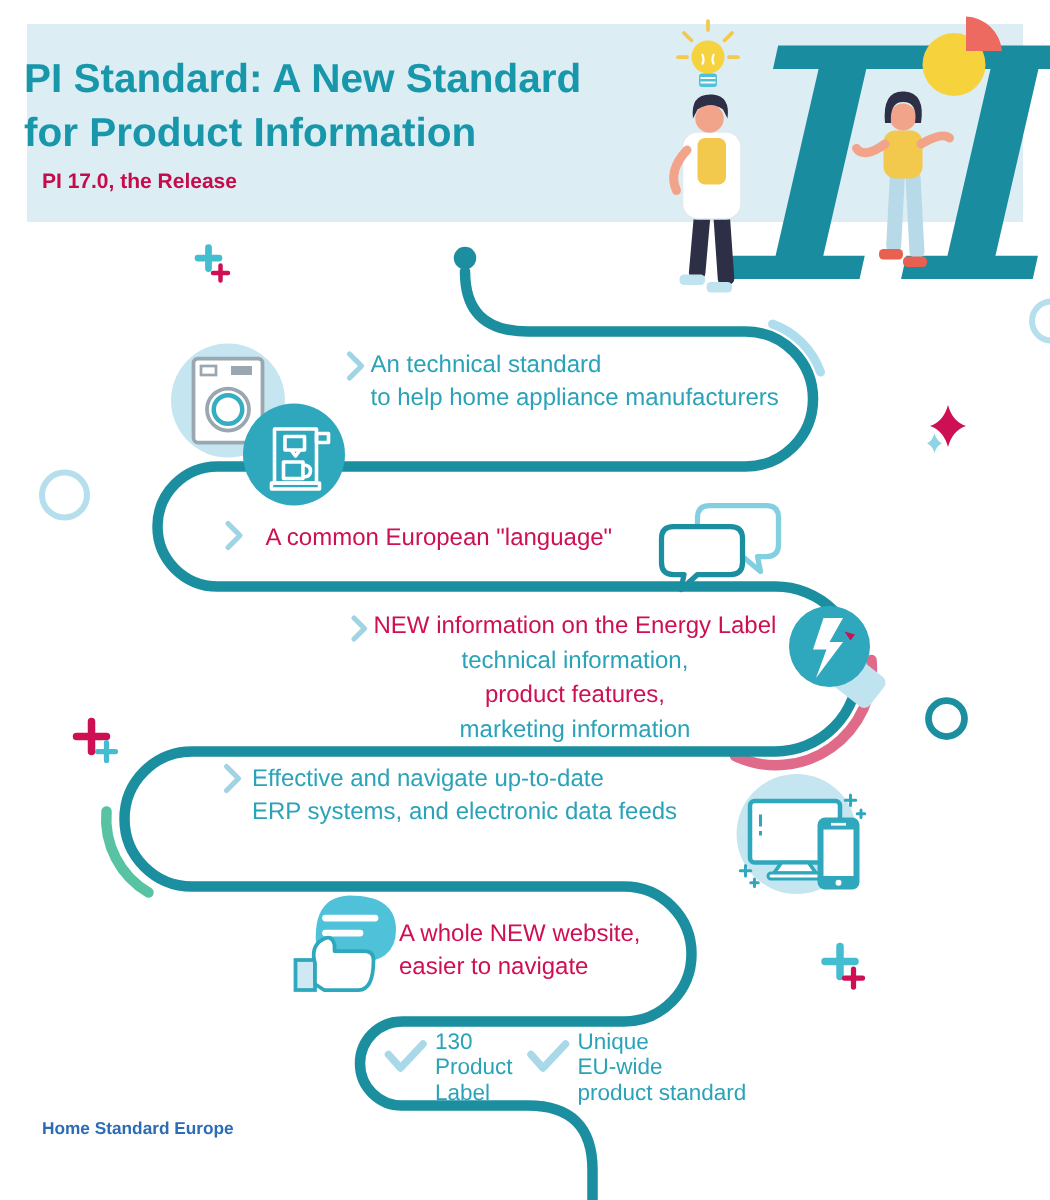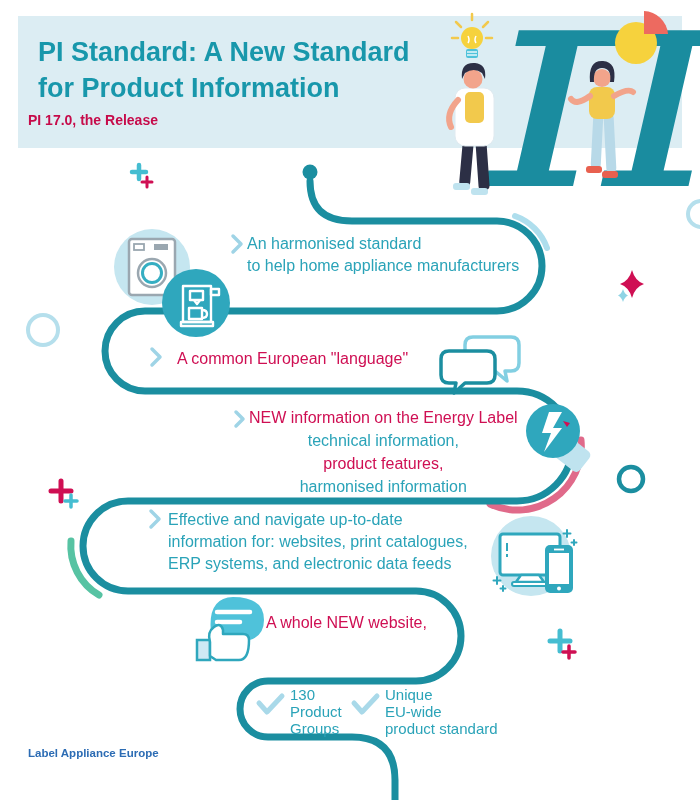--- a/index.html
+++ b/index.html
@@ -1,21 +1,21 @@
 <!DOCTYPE html>
 <html><head>
 <meta charset="utf-8">
 <style>
   html,body{margin:0;padding:0;}
   body{width:700px;height:800px;position:relative;background:#ffffff;overflow:hidden;
        font-family:"Liberation Sans","DejaVu Sans",sans-serif;}
   .abs{position:absolute;}
   
   .header-box{left:18px;top:16px;width:664px;height:132px;background:#dcedf3;}
-  .title{left:38px;top:34px;font-size:27px;line-height:36px;font-weight:700;color:#1897ab;}
+  .title{left:16px;top:34px;font-size:27px;line-height:36px;font-weight:700;color:#1897ab;}
   .subtitle{left:28px;top:112px;font-size:14px;font-weight:700;color:#c60b4a;}
   
   .tb{font-size:16px;line-height:22px;}
   .tb div{white-space:nowrap;}
   .t{color:#2aa3b8;}
   .p{color:#cf0f53;}
   .tb3{line-height:23px;text-align:center;}
   .tb6{font-size:15px;line-height:17px;}
   
   .logo{left:28px;top:746px;}
@@ -207,52 +207,52 @@
     </g>
     <circle cx="631" cy="479" r="12" fill="none" stroke="#1b8ea0" stroke-width="4.5"></circle>
     <g stroke-linecap="round">
       <path d="M 560 631 v 20 M 550 641 h 20" stroke="#45bdd1" stroke-width="5"></path>
       <path d="M 569 646 v 12 M 563 652 h 12" stroke="#cf0f53" stroke-width="3.5"></path>
     </g>
   </g>
 </svg>
 
 <div class="abs tb" style="left:247px;top:233px;">
-  <div class="t">An harmonised standard</div>
+  <div class="t">An technical standard</div>
   <div class="t">to help home appliance manufacturers</div>
 </div>
 
 <div class="abs tb" style="left:177px;top:348px;">
   <div class="p">A common European "language"</div>
 </div>
 
 <div class="abs tb tb3" style="left:249px;top:406px;">
   <div class="p">NEW information on the Energy Label</div>
   <div class="t">technical information,</div>
   <div class="p">product features,</div>
-  <div class="t">harmonised information</div>
+  <div class="t">marketing information</div>
 </div>
 
 <div class="abs tb" style="left:168px;top:509px;">
   <div class="t">Effective and navigate up-to-date</div>
-  <div class="t">information for: websites, print catalogues,</div>
   <div class="t">ERP systems, and electronic data feeds</div>
 </div>
 
 <div class="abs tb" style="left:266px;top:612px;">
   <div class="p">A whole NEW website,</div>
+  <div class="p">easier to navigate</div>
 </div>
 
 <div class="abs tb tb6" style="left:290px;top:686px;">
   <div class="t">130</div>
   <div class="t">Product</div>
-  <div class="t">Groups</div>
+  <div class="t">Label</div>
 </div>
 
 <div class="abs tb tb6" style="left:385px;top:686px;">
   <div class="t">Unique</div>
   <div class="t">EU-wide</div>
   <div class="t">product standard</div>
 </div>
 
 <div class="abs logo">
-  <div class="logo-tagline">Label Appliance Europe</div>
+  <div class="logo-tagline">Home Standard Europe</div>
 </div>
 
 </body></html>

